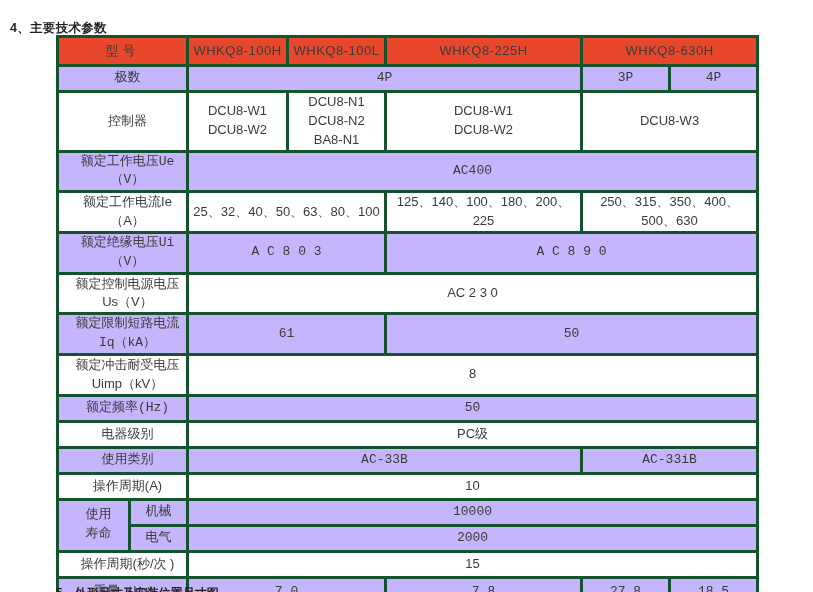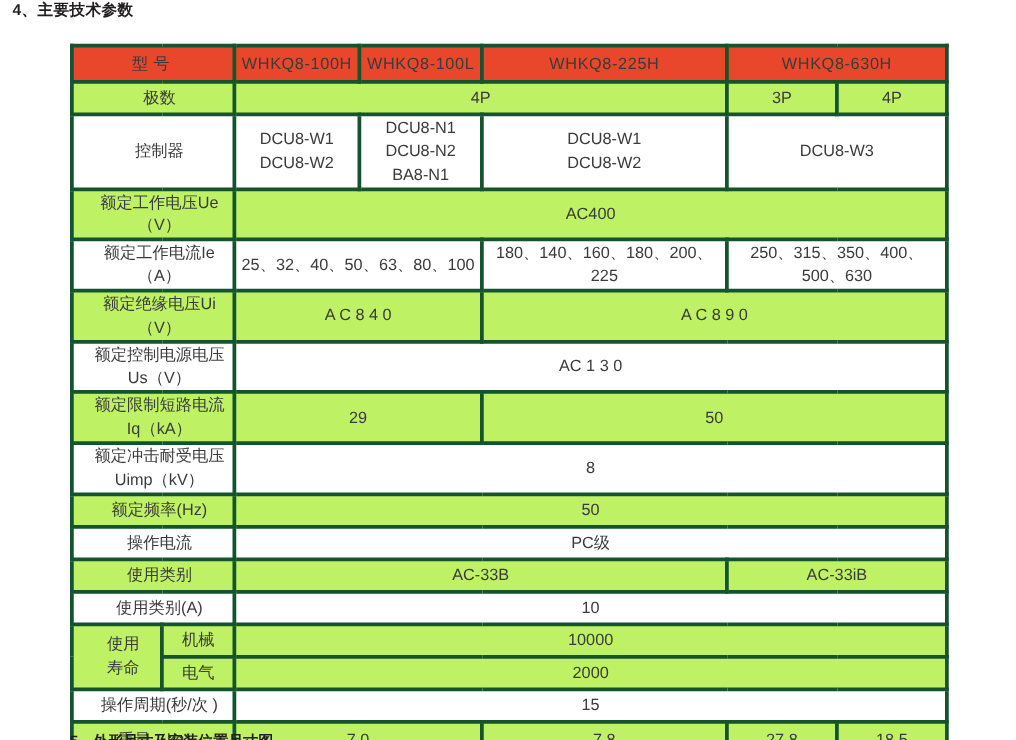--- a/index.html
+++ b/index.html
@@ -16,21 +16,21 @@
     overflow: hidden;
   }
   .page {
     position: relative;
     width: 813px;
     height: 592px;
   }
   .section-title {
     position: absolute;
     left: 10px;
-    top: 0;
+    top: 20px;
     font-size: 12.5px;
     font-weight: bold;
     color: #231f20;
     letter-spacing: 0.3px;
   }
   .table-wrap {
     position: absolute;
     left: 56px;
     top: 35px;
     width: 700px;
@@ -60,21 +60,22 @@
   }
   .hdr td.model-label {
     letter-spacing: 4px;
   }
   .rowlabel {
     text-align: left;
     padding-left: 10px !important;
     background: #ffffff;
   }
   tr.shade td {
-    background: #bef264;
+    background: #c4b5fd;
+    font-family: Liberation Mono, monospace;
   }
   tr.plain td {
     background: #ffffff;
   }
   .h26 { height: 26px; }
   .h30 { height: 30px; }
   .h40 { height: 40px; }
   .h56 { height: 56px; }
   .multi {
     white-space: pre-line;
@@ -141,67 +142,67 @@
         </tr>
 
         <tr class="shade h26">
           <td class="rowlabel" colspan="2">额定工作电压Ue（V）</td>
           <td colspan="5">AC400</td>
         </tr>
 
         <tr class="plain h26">
           <td class="rowlabel" colspan="2">额定工作电流Ie（A）</td>
           <td colspan="2">25、32、40、50、63、80、100</td>
-          <td>180、140、160、180、200、225</td>
+          <td>125、140、100、180、200、225</td>
           <td class="small" colspan="2">250、315、350、400、500、630</td>
         </tr>
 
         <tr class="shade h26">
           <td class="rowlabel" colspan="2">额定绝缘电压Ui（V）</td>
-          <td colspan="2">A C 8 4 0</td>
+          <td colspan="2">A C 8 0 3</td>
           <td colspan="3">A C 8 9 0</td>
         </tr>
 
         <tr class="plain h40">
           <td class="rowlabel multi" colspan="2">额定控制电源电压
 Us（V）</td>
-          <td colspan="5">AC 1 3 0</td>
+          <td colspan="5">AC 2 3 0</td>
         </tr>
 
         <tr class="shade h40">
           <td class="rowlabel multi" colspan="2">额定限制短路电流
 Iq（kA）</td>
-          <td colspan="2">29</td>
+          <td colspan="2">61</td>
           <td colspan="3">50</td>
         </tr>
 
         <tr class="plain h40">
           <td class="rowlabel multi" colspan="2">额定冲击耐受电压
 Uimp（kV）</td>
           <td colspan="5">8</td>
         </tr>
 
         <tr class="shade h26">
           <td class="rowlabel" colspan="2">额定频率(Hz)</td>
           <td colspan="5">50</td>
         </tr>
 
         <tr class="plain h26">
-          <td class="rowlabel" colspan="2">操作电流</td>
+          <td class="rowlabel" colspan="2">电器级别</td>
           <td colspan="5">PC级</td>
         </tr>
 
         <tr class="shade h26">
           <td class="rowlabel" colspan="2">使用类别</td>
           <td colspan="3">AC-33B</td>
           <td colspan="2">AC-33iB</td>
         </tr>
 
         <tr class="plain h26">
-          <td class="rowlabel" colspan="2">使用类别(A)</td>
+          <td class="rowlabel" colspan="2">操作周期(A)</td>
           <td colspan="5">10</td>
         </tr>
 
         <tr class="shade h26">
           <td class="rowlabel multi" rowspan="2">使用
 寿命</td>
           <td>机械</td>
           <td colspan="5">10000</td>
         </tr>
         <tr class="shade h26">

